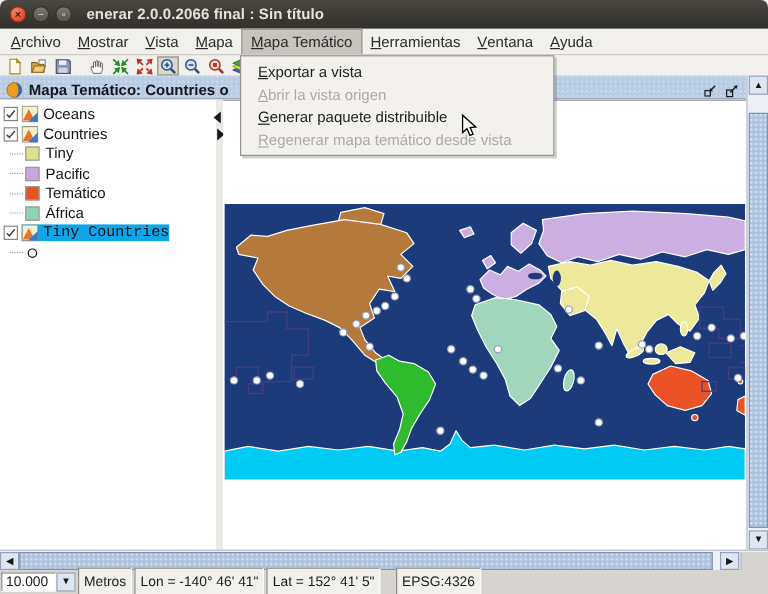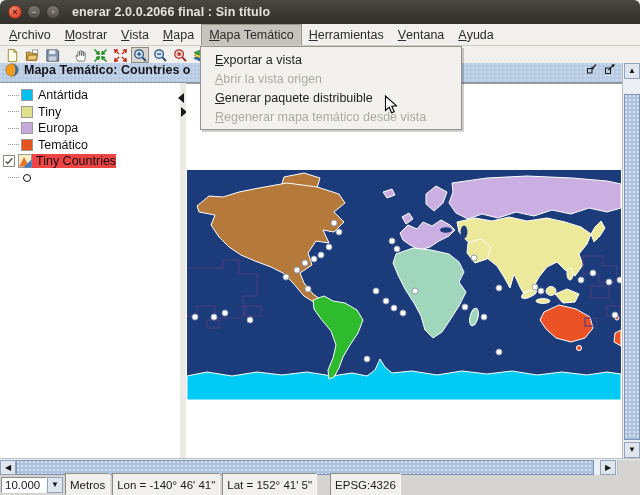--- a/index.html
+++ b/index.html
@@ -30,40 +30,40 @@
   .tbtn { width:18px; height:16px; display:flex; align-items:center; justify-content:center; margin-right:2px; }
   .tbtn svg { width:15px; height:15px; }
   .tbtn.pressed { background:#D9D6D0; border:1px solid #8F8C85; }
   .tb-sep { width:8px; }
 
   
   .docbar { position:absolute; left:0; top:63px; width:622px; height:20px;
     background-color:#B7CBE3;
     background-image:radial-gradient(circle at 1px 1px, #C9D8EB 1px, rgba(0,0,0,0) 1.2px);
     background-size:4px 4px;
-    border-bottom:1px solid #8E94A4; display:flex; align-items:flex-start; }
+    border-bottom:1px solid #8E94A4; display:flex; align-items:flex-end; }
   .docbar .doc-title { font-weight:bold; font-size:12.5px; color:#15151A; margin-left:5px; white-space:nowrap; overflow:hidden; }
   .doc-icon { width:14px; height:14px; margin-left:5px; flex:none; }
   .doc-controls { margin-left:auto; display:flex; gap:6px; margin-right:6px; }
   .doc-controls svg { width:12px; height:12px; }
 
   
   .content { position:absolute; left:0; top:83px; width:622px; height:375px; background:#fff; }
   .toc { position:absolute; left:0; top:0; width:180px; height:375px; background:#fff; overflow:hidden; padding-top:4px; }
   .splitter { position:absolute; left:180px; top:0; width:6px; height:375px; background:#ECEAE6; }
   .split-arrow { position:absolute; width:0; height:0; }
   .split-left { left:-2px; top:10px; border-top:5px solid transparent; border-bottom:5px solid transparent; border-right:6px solid #1A1A1A; }
   .split-right { left:1px; top:24px; border-top:5px solid transparent; border-bottom:5px solid transparent; border-left:6px solid #1A1A1A; }
 
   .trow { height:16.5px; display:flex; align-items:center; font-size:12.5px; color:#111; padding-left:3px; white-space:nowrap; }
   .cb { width:12px; height:12px; background:#fff; border:1px solid #8A8880; margin-right:3px; flex:none; display:flex; align-items:center; justify-content:center; }
   .cb svg { width:10px; height:10px; }
   .licon { width:14px; height:14px; margin-right:4px; flex:none; }
   .sel-wrap { display:flex; align-items:center; }
-  .sel-wrap.selected { background:#ef4444; }
+  .sel-wrap.selected { background:#0ea5e9;font-family:Liberation Mono, monospace; }
   .connector { width:11px; border-top:1px dotted #9B9B9B; margin-left:5px; margin-right:2px; flex:none; }
   .swatch { width:12px; height:12px; border:1px solid #9B9B9B; margin-right:5px; flex:none; }
   .pt-circle { width:8px; height:8px; border:1.4px solid #111; border-radius:50%; background:#fff; flex:none; margin-left:2px; }
 
   .map-view { position:absolute; left:186px; top:0; width:436px; height:375px; background:#fff; border-top:1px solid #9A98A0; }
   .map-view svg.map { position:absolute; left:1px; top:86px; }
 
   
   .metal-thumb { background-color:#AEC2DE;
     background-image:radial-gradient(circle at 1px 1px, #D2DFF0 1px, rgba(0,0,0,0) 1.2px);
@@ -222,41 +222,67 @@
         <line x1="4.5" y1="7" x2="9.5" y2="2" stroke="#1A1A1A" stroke-width="1.2"></line>
         <polygon points="10.6,1 7.4,1.7 9.9,4.2" fill="#1A1A1A"></polygon>
       </svg>
     </div>
   </div>
 
   <div class="content">
 
     <div class="toc">
 
-
-
-      <div class="trow">
-        <span class="connector"></span>
-        <span class="swatch" style="background: rgb(0, 191, 239);"></span>
-        <span>Antártida</span>
-      </div>
+      <div class="trow">
+        <span class="cb">
+            <svg viewBox="0 0 12 12">
+              <polyline points="2,6.5 4.5,9 10,2.5" fill="none" stroke="#4A4A4A" stroke-width="1.6"></polyline>
+            </svg>
+          </span>
+        <svg class="licon" viewBox="0 0 14 14">
+            <rect x="0.5" y="0.5" width="13" height="13" fill="#F8EFC8" stroke="#999"></rect>
+            <path d="M1,12.5 L6,3 L11,12.5 z" fill="#E8742A"></path>
+            <path d="M13.5,5.5 L13.5,13.5 L5.5,13.5 z" fill="#3B78C8"></path>
+          </svg>
+        <span>Oceans</span>
+      </div>
+
+      <div class="trow">
+        <span class="cb">
+            <svg viewBox="0 0 12 12">
+              <polyline points="2,6.5 4.5,9 10,2.5" fill="none" stroke="#4A4A4A" stroke-width="1.6"></polyline>
+            </svg>
+          </span>
+        <svg class="licon" viewBox="0 0 14 14">
+            <rect x="0.5" y="0.5" width="13" height="13" fill="#F8EFC8" stroke="#999"></rect>
+            <path d="M1,12.5 L6,3 L11,12.5 z" fill="#E8742A"></path>
+            <path d="M13.5,5.5 L13.5,13.5 L5.5,13.5 z" fill="#3B78C8"></path>
+          </svg>
+        <span>Countries</span>
+      </div>
+
       <div class="trow">
         <span class="connector"></span>
         <span class="swatch" style="background: rgb(224, 224, 140);"></span>
         <span>Tiny</span>
       </div>
       <div class="trow">
         <span class="connector"></span>
         <span class="swatch" style="background: rgb(198, 169, 221);"></span>
-        <span>Europa</span>
+        <span>Pacific</span>
       </div>
       <div class="trow">
         <span class="connector"></span>
         <span class="swatch" style="background: rgb(232, 82, 31);"></span>
         <span>Temático</span>
+      </div>
+      <div class="trow">
+        <span class="connector"></span>
+        <span class="swatch" style="background: rgb(143, 211, 180);"></span>
+        <span>África</span>
       </div>
 
 
       <div class="trow">
         <span class="cb">
             <svg viewBox="0 0 12 12">
               <polyline points="2,6.5 4.5,9 10,2.5" fill="none" stroke="#4A4A4A" stroke-width="1.6"></polyline>
             </svg>
           </span>
         <span class="sel-wrap selected">

